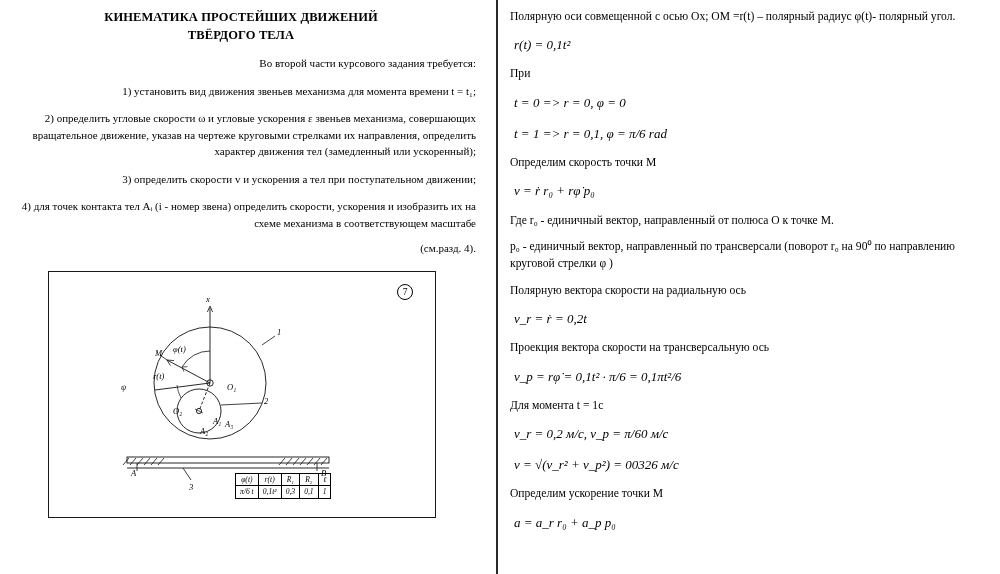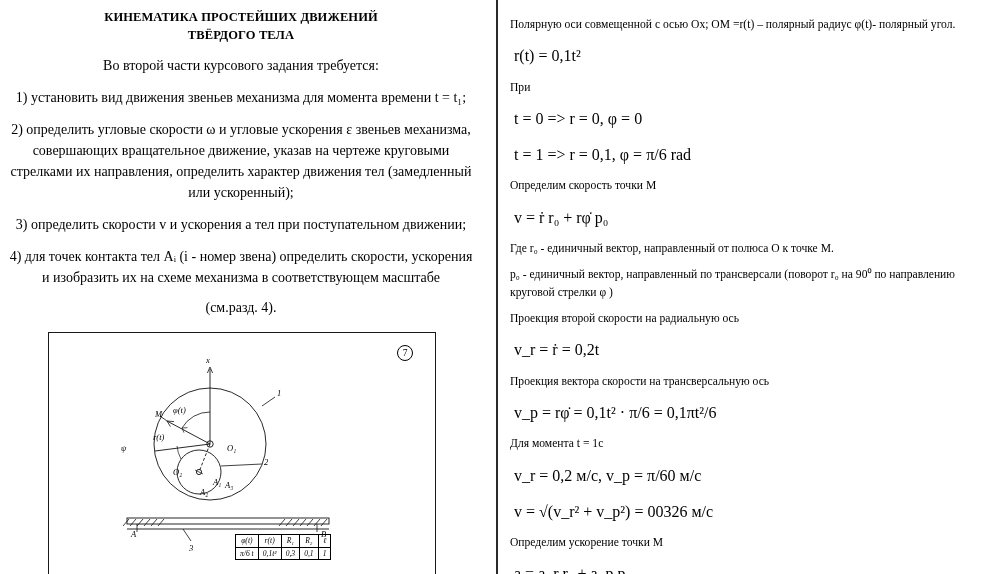--- a/index.html
+++ b/index.html
@@ -22,48 +22,49 @@
     position: relative;
   }
   .divider {
     width: 2px;
     background: #2a2a2a;
     margin: 0 6px;
     height: 574px;
   }
   .col-right {
     width: 496px;
-    padding: 14px 10px 0 6px;
+    padding: 6px 10px 0 6px;
     position: relative;
   }
   h1.title {
     font-size: 12.5px;
     font-weight: bold;
     text-align: center;
     margin: 2px 0 0 0;
     line-height: 1.45;
     letter-spacing: 0.1px;
   }
   .para {
-    font-size: 14px;
+    font-size: 11px;
     line-height: 1.5;
     margin: 11px 0 0 0;
-    text-align: center;
+    text-align: right;
   }
   .para.tight { margin-top: 9px; }
 
   
   .rpara {
     font-size: 11.6px;
     line-height: 1.5;
     margin: 9px 0 0 0;
   }
   .rpara:first-child { margin-top: 2px; }
   .formula {
-    font-size: 16px;
+    font-size: 13px;
+    font-style: italic;
     margin: 9px 0 0 4px;
     line-height: 1.7;
     white-space: nowrap;
   }
 
   
   .figure-wrap {
     margin-top: 14px;
     margin-left: 42px;
   }
@@ -249,21 +250,21 @@
 
     <div class="formula">t = 0 =&gt; r = 0, φ = 0</div>
     <div class="formula">t = 1 =&gt; r = 0,1, φ = π/6 rad</div>
 
     <p class="rpara">Определим скорость точки М</p>
 
     <div class="formula">v = ṙ r₀ + rφ̇ p₀</div>
 
     <p class="rpara">Где r₀ - единичный вектор, направленный от полюса О к точке М.</p>
     <p class="rpara">p₀ - единичный вектор, направленный по трансверсали (поворот r₀ на 90⁰ по направлению круговой стрелки φ )</p>
-    <p class="rpara">Проекция второй скорости на радиальную ось</p>
+    <p class="rpara">Полярную вектора скорости на радиальную ось</p>
 
     <div class="formula">v_r = ṙ = 0,2t</div>
 
     <p class="rpara">Проекция вектора скорости на трансверсальную ось</p>
 
     <div class="formula">v_p = rφ̇ = 0,1t² · π/6 = 0,1πt²/6</div>
 
     <p class="rpara">Для момента t = 1с</p>
 
     <div class="formula">v_r = 0,2 м/с,   v_p = π/60 м/с</div>

